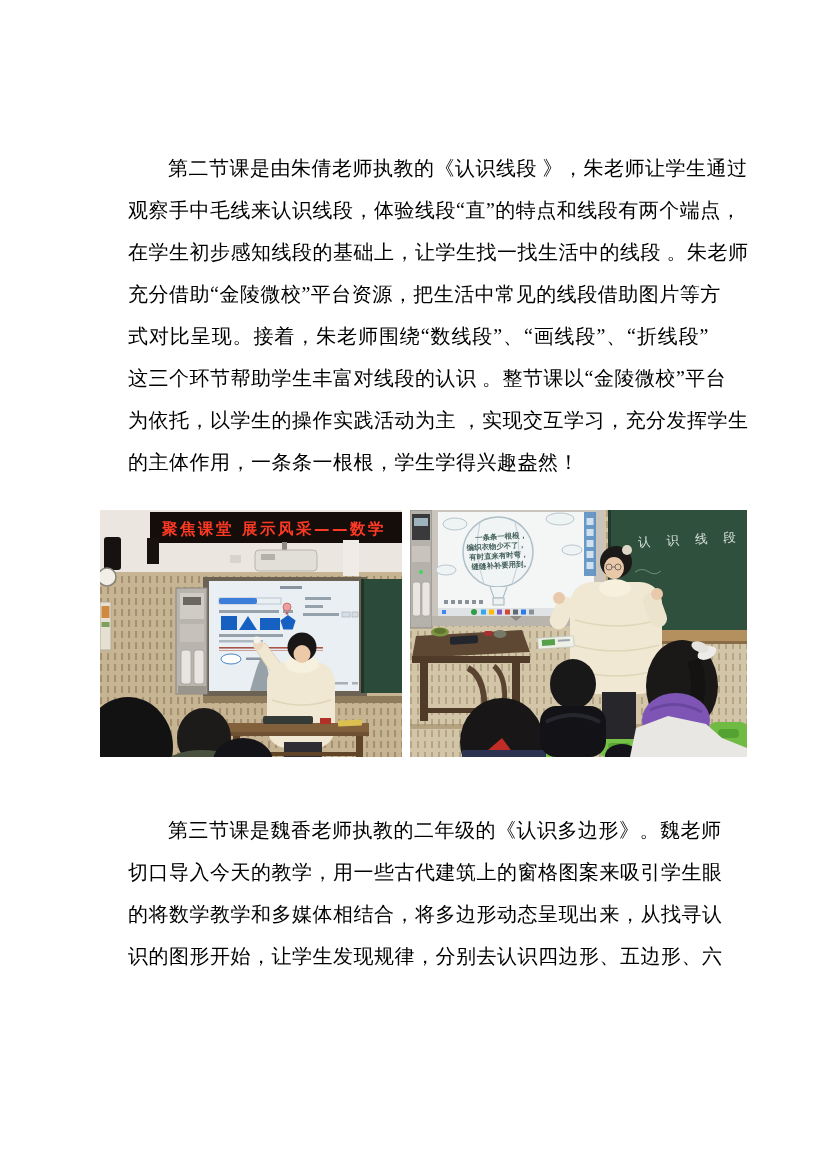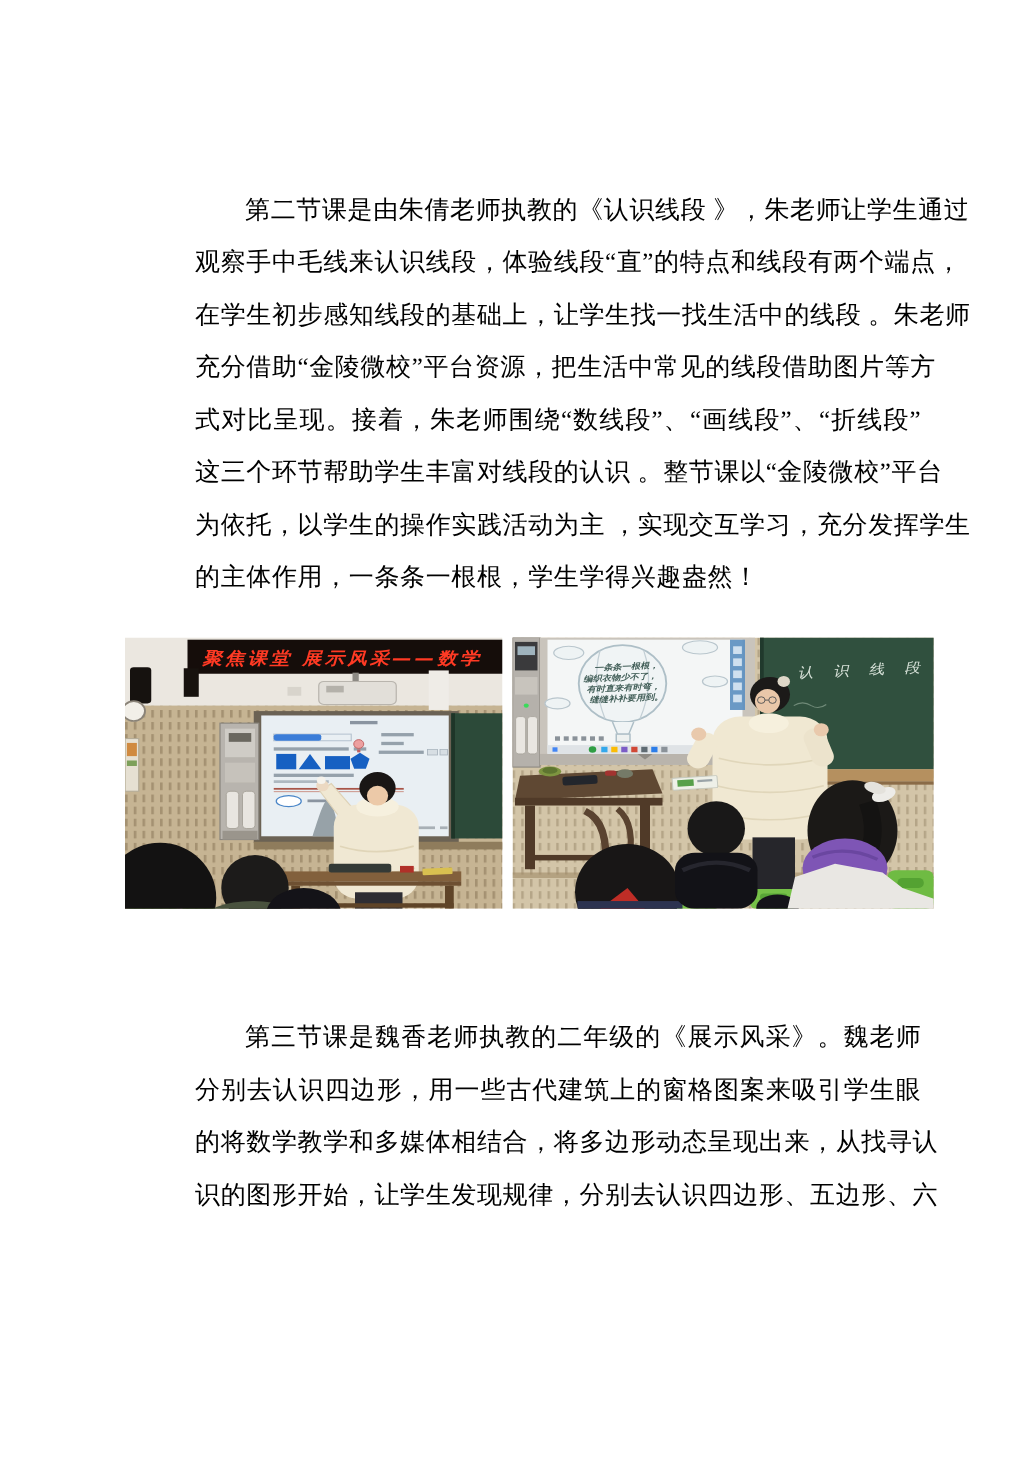--- a/index.html
+++ b/index.html
@@ -1,25 +1,25 @@
 <!DOCTYPE html>
 <html><head>
 <meta charset="utf-8">
 <style>
   html,body{margin:0;padding:0;background:#ffffff;}
   .page{position:relative;width:827px;height:1170px;background:#ffffff;overflow:hidden;
         font-family:"Liberation Serif","DejaVu Serif",serif;color:#000;}
-  .para{position:absolute;left:128px;width:581px;margin-left:28px;}
+  .para{position:absolute;left:128px;width:581px;}
   #para1{top:147px;}
   #para2{top:809px;}
   .docline{height:42px;line-height:42px;font-size:20px;white-space:nowrap;
            text-align:justify;text-align-last:justify;letter-spacing:.5px;}
   .docline.first{text-indent:2em;}
   #para1 .docline:last-child{text-align-last:left;}
-  .photo{position:absolute;top:510px;height:217px;font-style:italic;}
+  .photo{position:absolute;top:510px;height:247px;}
   #photoL{left:100px;width:302px;}
   #photoR{left:410px;width:337px;}
   .photo svg{display:block;width:100%;height:100%;}
   .led{font-family:"DejaVu Sans","Liberation Sans",sans-serif;font-weight:bold;}
   .chalk{font-family:"DejaVu Serif","Liberation Serif",serif;}
 </style>
 </head>
 <body>
 
 <div class="page">
@@ -313,19 +313,19 @@
         <ellipse cx="297" cy="143" rx="10" ry="6" fill="#edece8" transform="rotate(-25 297 143)"></ellipse>
         <ellipse cx="290" cy="137" rx="9" ry="5" fill="#e4e2dc" transform="rotate(20 290 137)"></ellipse>
         <ellipse cx="266" cy="210" rx="34" ry="27" fill="#7e55b5"></ellipse>
         <path d="M240,200 Q266,188 292,202" stroke="#6a46a0" stroke-width="3" fill="none"></path>
         <polygon points="220,247 226,218 258,206 296,214 312,228 337,238 337,247" fill="#e9e7e3"></polygon>
       </g>
     </svg>
   </div>
 
   <div class="para" id="para2">
-      <div class="docline first">第三节课是魏香老师执教的二年级的《展示风采》。魏老师</div>
-      <div class="docline">分别去认识四边形，用一些古代建筑上的窗格图案来吸引学生眼</div>
+      <div class="docline first">第三节课是魏香老师执教的二年级的《认识多边形》。魏老师</div>
+      <div class="docline">切口导入今天的教学，用一些古代建筑上的窗格图案来吸引学生眼</div>
       <div class="docline">的将数学教学和多媒体相结合，将多边形动态呈现出来，从找寻认</div>
       <div class="docline">识的图形开始，让学生发现规律，分别去认识四边形、五边形、六</div>
     </div>
 
 </div>
 
 </body></html>

